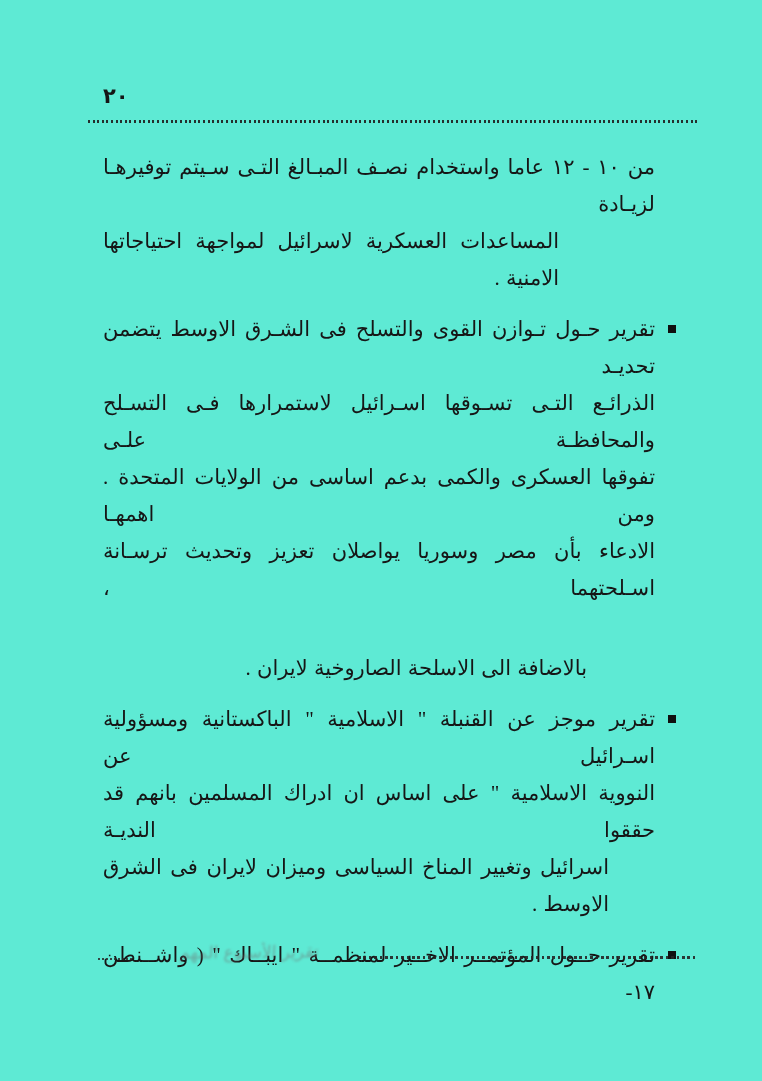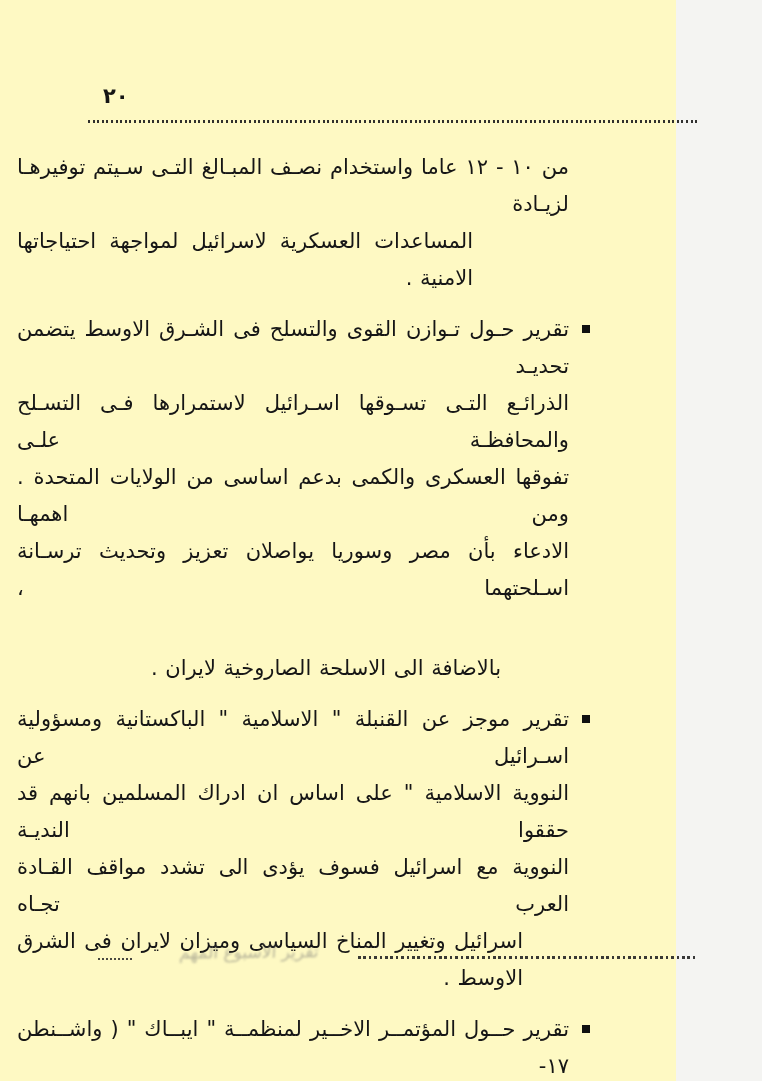--- a/index.html
+++ b/index.html
@@ -4,22 +4,22 @@
 <style>
   html,body{margin:0;padding:0;}
   body{
     width:762px;height:1081px;
     background:#f4f4f2;
     font-family:"DejaVu Sans",sans-serif;
     overflow:hidden;
   }
   .page{
     position:relative;
-    width:676px;height:1081px;
-    background:#fef9c3;
+    width:762px;height:1081px;
+    background:#5eead4;
     color:#1b1b1b;
   }
   .page-number{
     position:absolute;
     left:103px;top:84px;
     font-size:21px;
     font-weight:bold;
     letter-spacing:1px;
     color:#151515;
     direction:rtl;
@@ -47,20 +47,21 @@
     position:absolute;
     right:-21px;top:14px;
     width:8px;height:8px;
     background:#101010;
   }
   .line{
     text-align:justify;
     text-align-last:justify;
     white-space:normal;
     word-spacing:1px;
+    font-family:Liberation Serif, serif;
   }
   .line.last{
     text-align-last:right;
   }
   .footer{
     position:absolute;
     left:0;top:938px;
     width:762px;height:48px;
   }
   .footer-rule-left{
@@ -110,21 +111,20 @@
         <div class="line">تقرير حـول تـوازن القوى والتسلح فى الشـرق الاوسط يتضمن تحديـد</div>
         <div class="line">الذرائـع التـى تسـوقها اسـرائيل لاستمرارها فـى التسـلح والمحافظـة علـى</div>
         <div class="line">تفوقها العسكرى والكمى بدعم اساسى من الولايات المتحدة . ومن اهمهـا</div>
         <div class="line">الادعاء بأن مصر وسوريا يواصلان تعزيز وتحديث ترسـانة اسـلحتهما ،</div>
         <div class="line last" style="padding-right: 68px; margin-top: 43px;">بالاضافة الى الاسلحة الصاروخية لايران .</div>
       </div>
       <div class="para bullet-para">
         <span class="bullet-sq"></span>
         <div class="line">تقرير موجز عن القنبلة " الاسلامية " الباكستانية ومسؤولية اسـرائيل عن</div>
         <div class="line">النووية الاسلامية " على اساس ان ادراك المسلمين بانهم قد حققوا النديـة</div>
-        <div class="line">النووية مع اسرائيل فسوف يؤدى الى تشدد مواقف القـادة العرب تجـاه</div>
         <div class="line last" style="padding-right: 46px;">اسرائيل وتغيير المناخ السياسى وميزان لايران فى الشرق الاوسط .</div>
       </div>
       <div class="para bullet-para">
         <span class="bullet-sq"></span>
         <div class="line">تقرير حــول المؤتمــر الاخــير لمنظمــة " ايبــاك " ( واشــنطن ١٧-</div>
       </div>
     </div>
 
   <div class="footer">
     <div class="footer-rule-left"></div>

